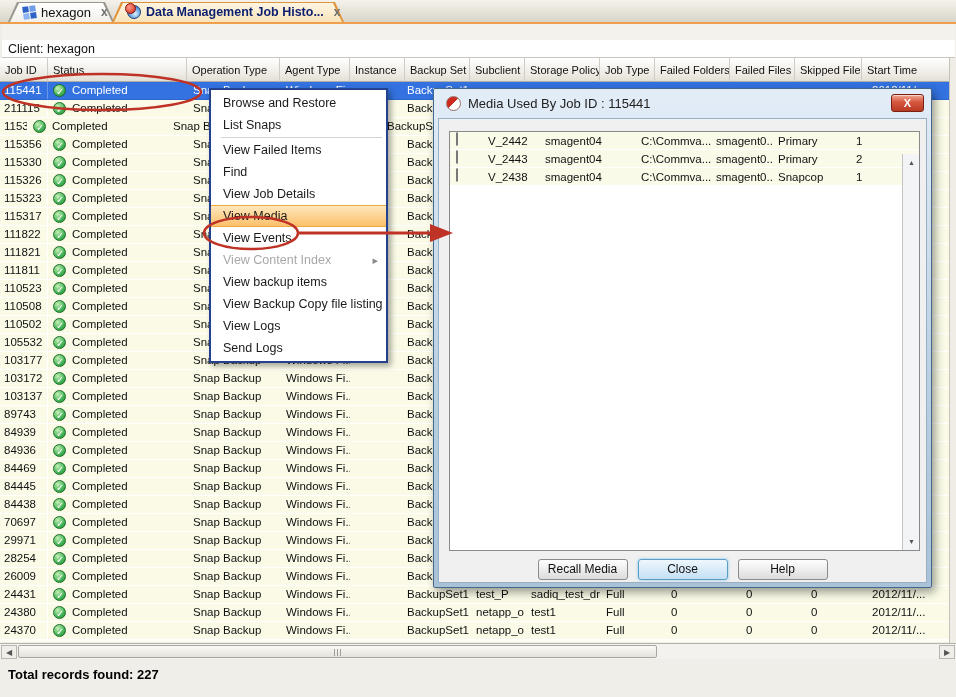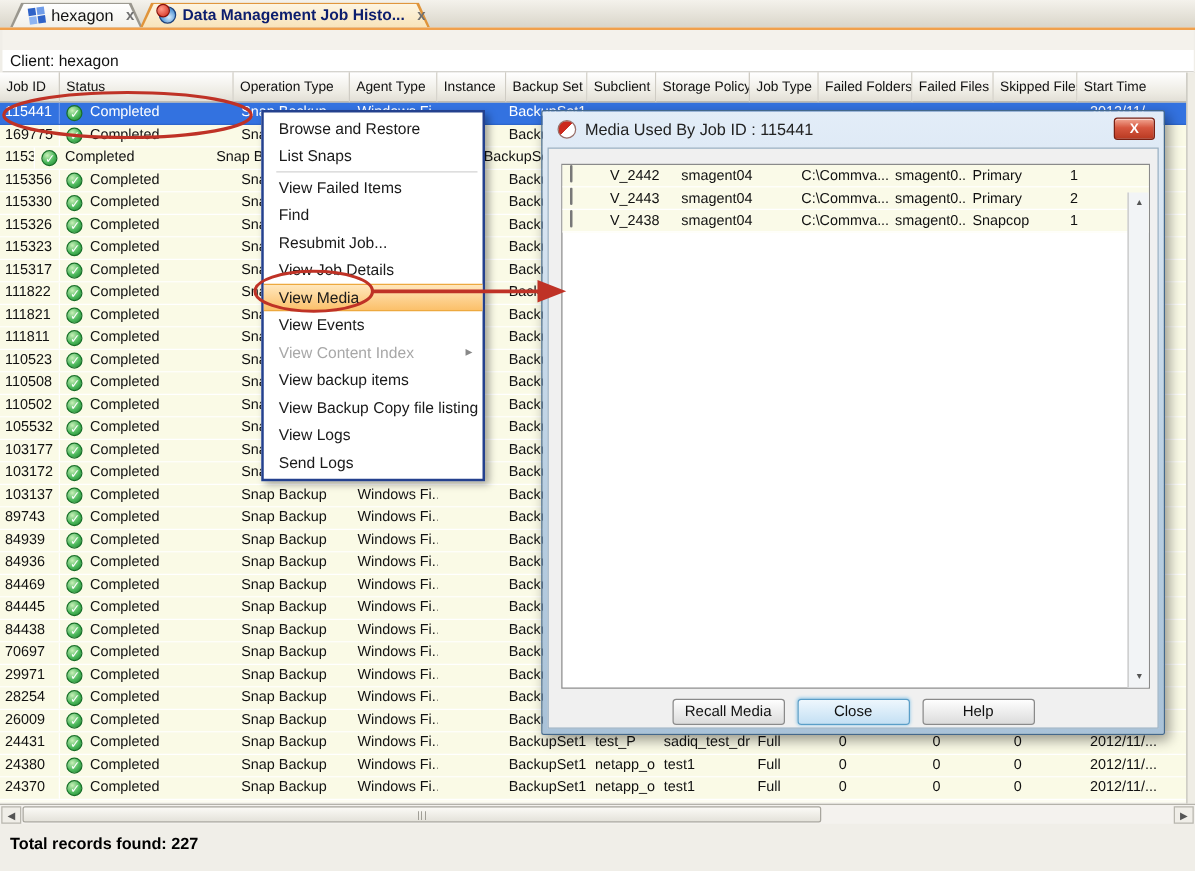--- a/index.html
+++ b/index.html
@@ -183,21 +183,21 @@
         <div class="tcell c5" style="width: 65px;">BackupSet1</div>
         <div class="tcell c6" style="width: 55px;"></div>
         <div class="tcell c7" style="width: 75px;"></div>
         <div class="tcell c8" style="width: 55px;"></div>
         <div class="tcell c9" style="width: 75px;"></div>
         <div class="tcell c10" style="width: 65px;"></div>
         <div class="tcell c11" style="width: 67px;"></div>
         <div class="tcell c12" style="width: 87px;">2012/11/...</div>
       </div>
       <div class="trow">
-        <div class="tcell c0" style="width: 48px;">169775</div>
+        <div class="tcell c0" style="width: 48px;">211115</div>
         <div class="tcell status" style="width: 139px;">
           <span class="chk">
             <i>✓</i>
           </span>
           <span>Completed</span>
         </div>
         <div class="tcell c2" style="width: 93px;">Snap Backup</div>
         <div class="tcell c3" style="width: 70px;">Windows Fi...</div>
         <div class="tcell c4" style="width: 55px;"></div>
         <div class="tcell c5" style="width: 65px;">BackupSet1</div>
@@ -801,21 +801,20 @@
   </div>
 
   <div class="statusbar">Total records found: 227</div>
 
   <div class="menu" id="menu">
       <div class="mitem"><span>Browse and Restore</span></div>
       <div class="mitem"><span>List Snaps</span></div>
       <div class="msep"></div>
       <div class="mitem"><span>View Failed Items</span></div>
       <div class="mitem"><span>Find</span></div>
-      <div class="mitem"><span>Resubmit Job...</span></div>
       <div class="mitem"><span>View Job Details</span></div>
       <div class="mitem hot"><span>View Media</span></div>
       <div class="mitem"><span>View Events</span></div>
       <div class="mitem dis"><span>View Content Index</span><span class="marrow">▸</span></div>
       <div class="mitem"><span>View backup items</span></div>
       <div class="mitem"><span>View Backup Copy file listing</span></div>
       <div class="mitem"><span>View Logs</span></div>
       <div class="mitem"><span>Send Logs</span></div>
     </div>
 

